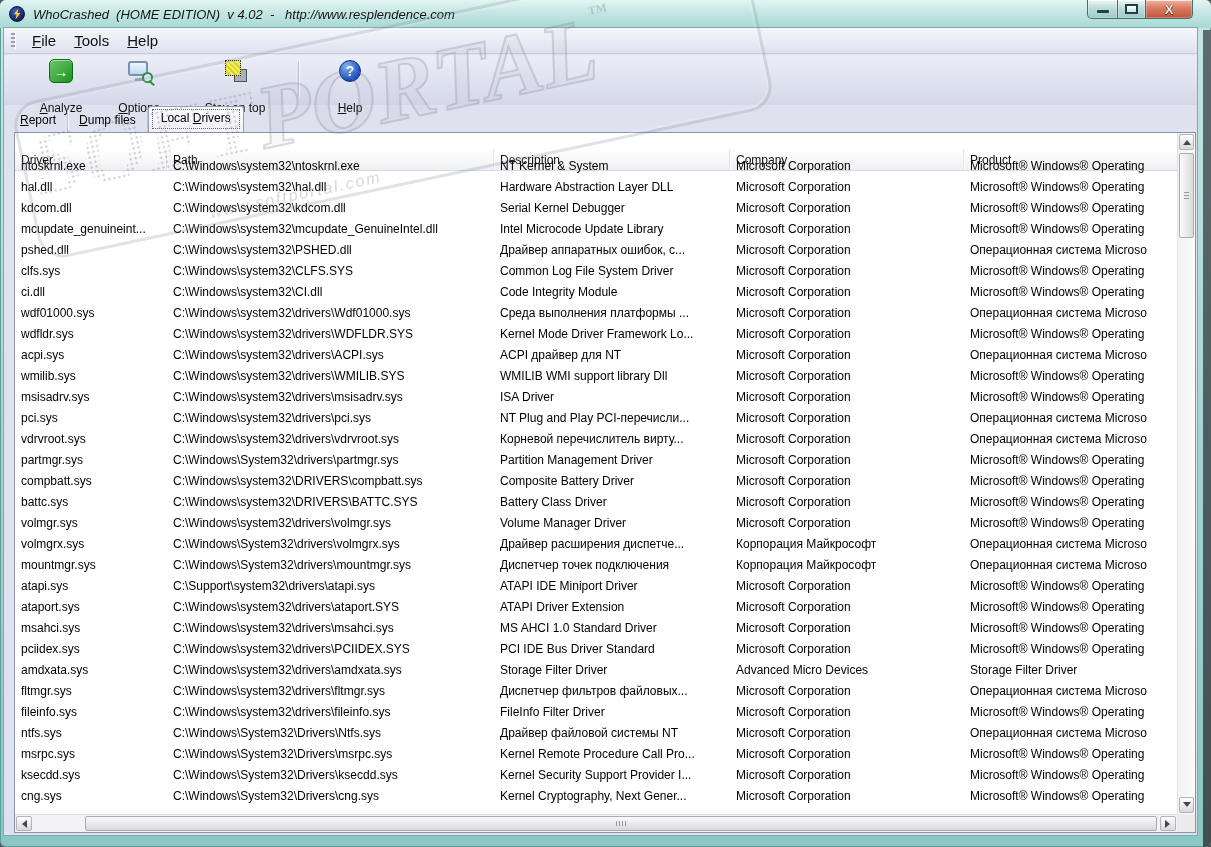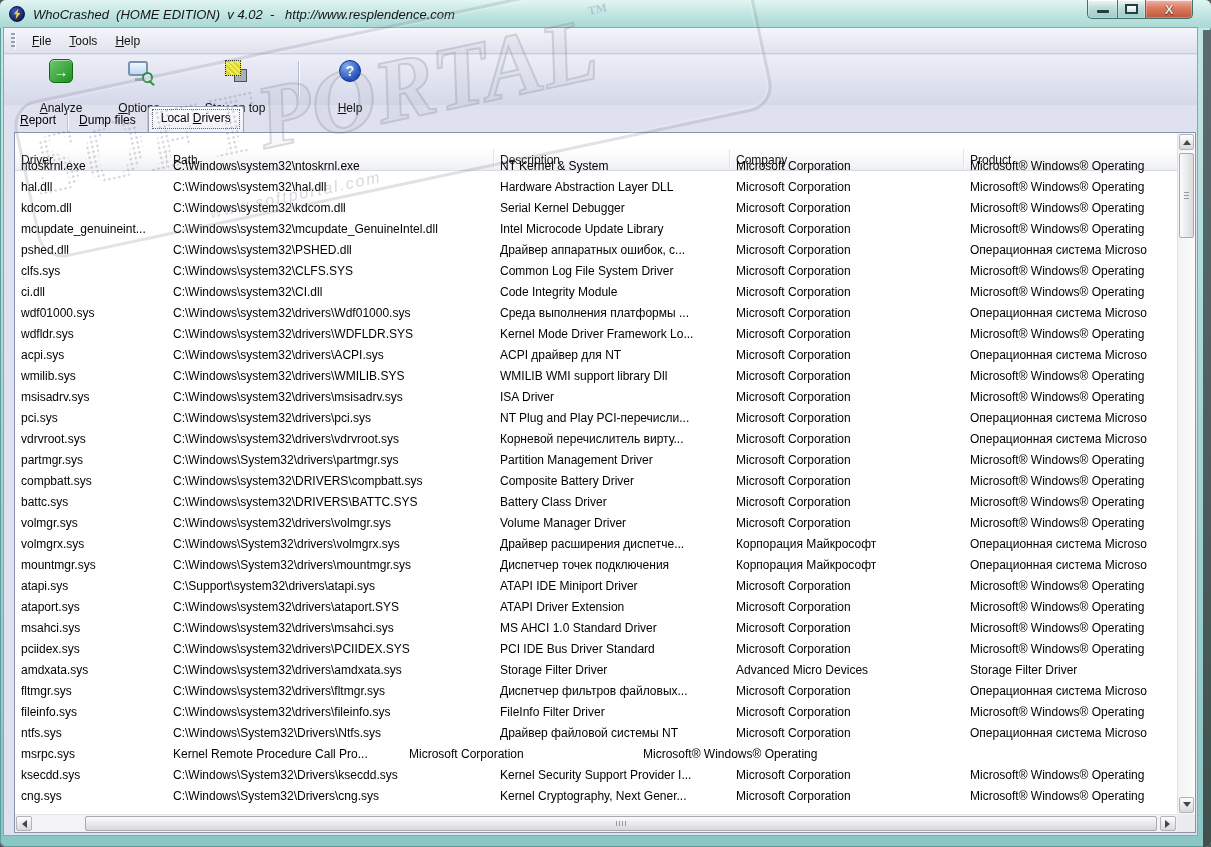--- a/index.html
+++ b/index.html
@@ -37,21 +37,21 @@
   
   .right-dark{position:absolute;top:30px;right:0;width:8px;bottom:0;background:linear-gradient(#5c6c6e,#41504f);}
   .client{position:absolute;top:28px;left:4px;right:14px;bottom:12px;background:#dfe1ee;
     box-shadow:0 0 0 1px #79aeab;}
 
   
   .menubar{position:absolute;top:0;left:0;right:0;height:26px;display:flex;align-items:center;
     background:linear-gradient(#f5f6fb,#dfe1ee);border-bottom:1px solid #c9ccdd;padding-left:7px;}
   .grip{width:4px;height:16px;margin-right:8px;
     background:repeating-linear-gradient(to bottom,#9aa0bb 0 2px,transparent 2px 4px);box-shadow:1px 0 0 #fff;}
-  .menu-item{padding:3px 9px;font-size:12px;color:#111;}
+  .menu-item{padding:3px 9px;font-size:15px;color:#111;}
   .mn{text-decoration:underline;}
 
   
   .toolbar{position:absolute;top:27px;left:0;right:0;height:50px;display:flex;align-items:flex-start;
     background:linear-gradient(#eceef7,#d5d8e9);padding-left:24px;}
   .tbtn{display:flex;flex-direction:column;align-items:center;margin-top:4px;font-size:12px;color:#111;}
   .tbtn .lbl{margin-top:18px;white-space:nowrap;}
   .b-analyze{min-width:66px;}
   .b-options{min-width:70px;margin-left:10px;}
   .b-stay{min-width:98px;margin-left:12px;}
@@ -409,20 +409,21 @@
   </div>
           <div class="lv-row">
     <div class="c c0">ntfs.sys</div>
     <div class="c c1">C:\Windows\System32\Drivers\Ntfs.sys</div>
     <div class="c c2">Драйвер файловой системы NT</div>
     <div class="c c3">Microsoft Corporation</div>
     <div class="c c4">Операционная система Microso</div>
   </div>
           <div class="lv-row">
     <div class="c c0">msrpc.sys</div>
+    <div class="c c1">C:\Windows\System32\Drivers\msrpc.sys</div>
     <div class="c c2">Kernel Remote Procedure Call Pro...</div>
     <div class="c c3">Microsoft Corporation</div>
     <div class="c c4">Microsoft® Windows® Operating</div>
   </div>
           <div class="lv-row">
     <div class="c c0">ksecdd.sys</div>
     <div class="c c1">C:\Windows\System32\Drivers\ksecdd.sys</div>
     <div class="c c2">Kernel Security Support Provider I...</div>
     <div class="c c3">Microsoft Corporation</div>
     <div class="c c4">Microsoft® Windows® Operating</div>

